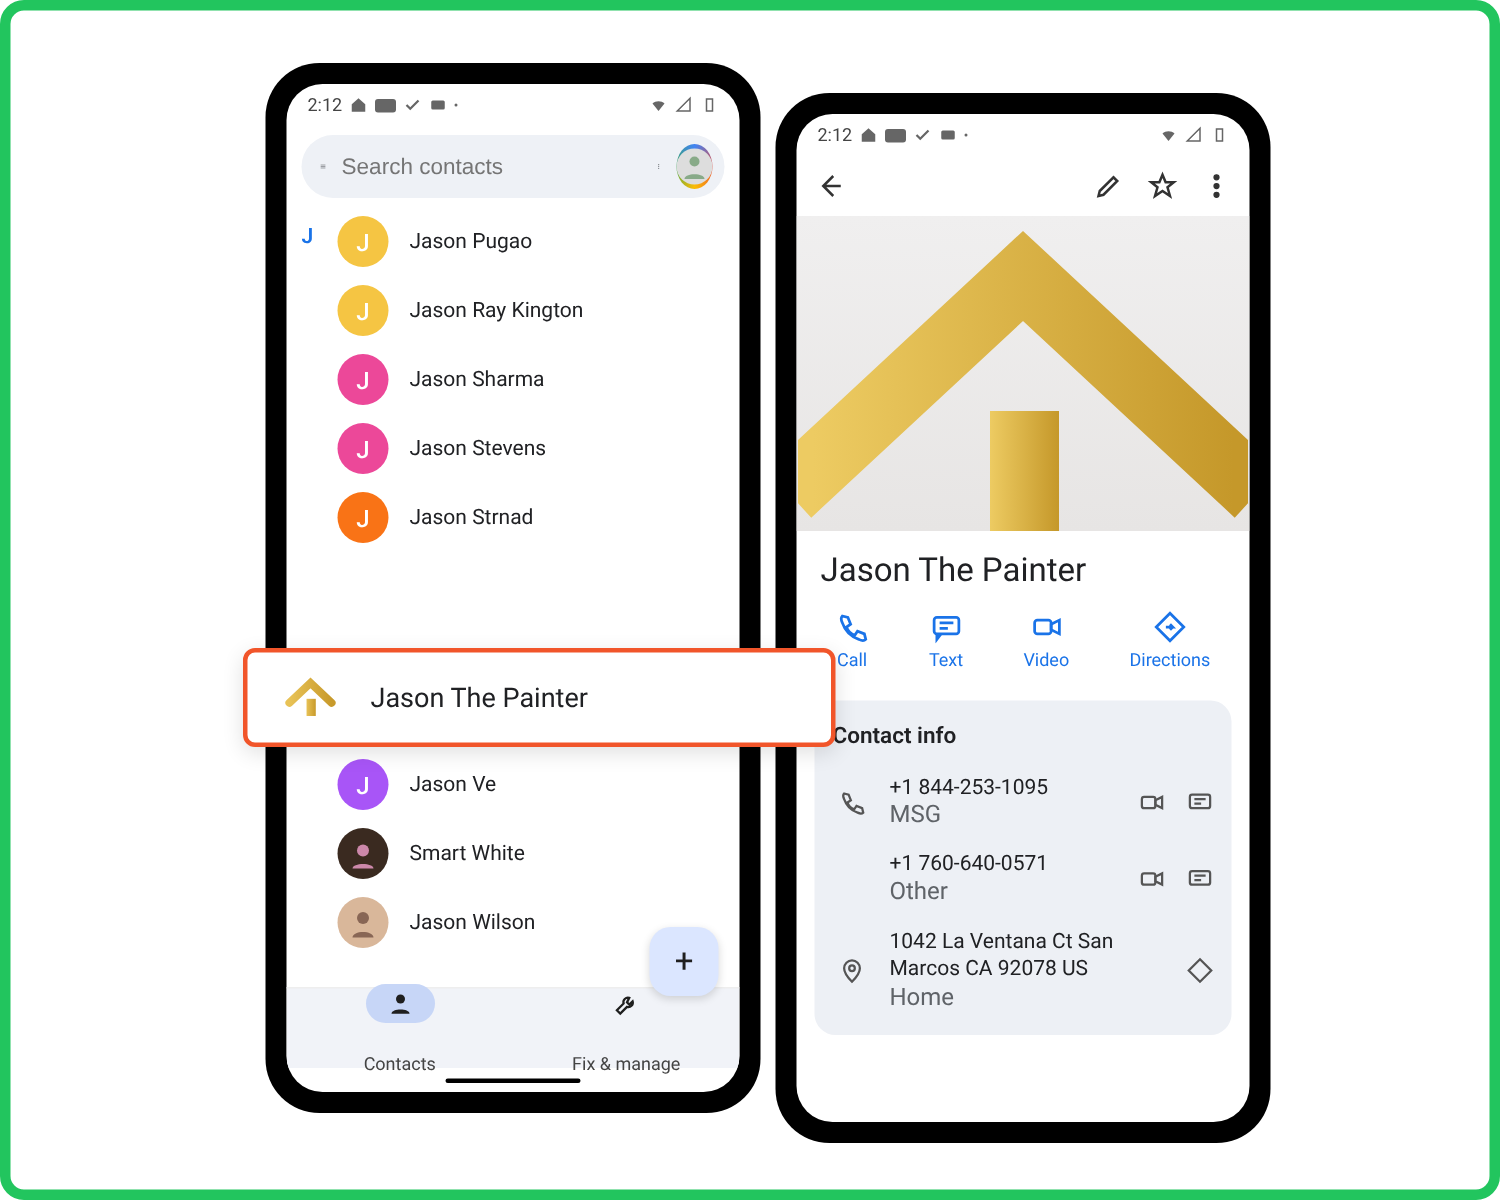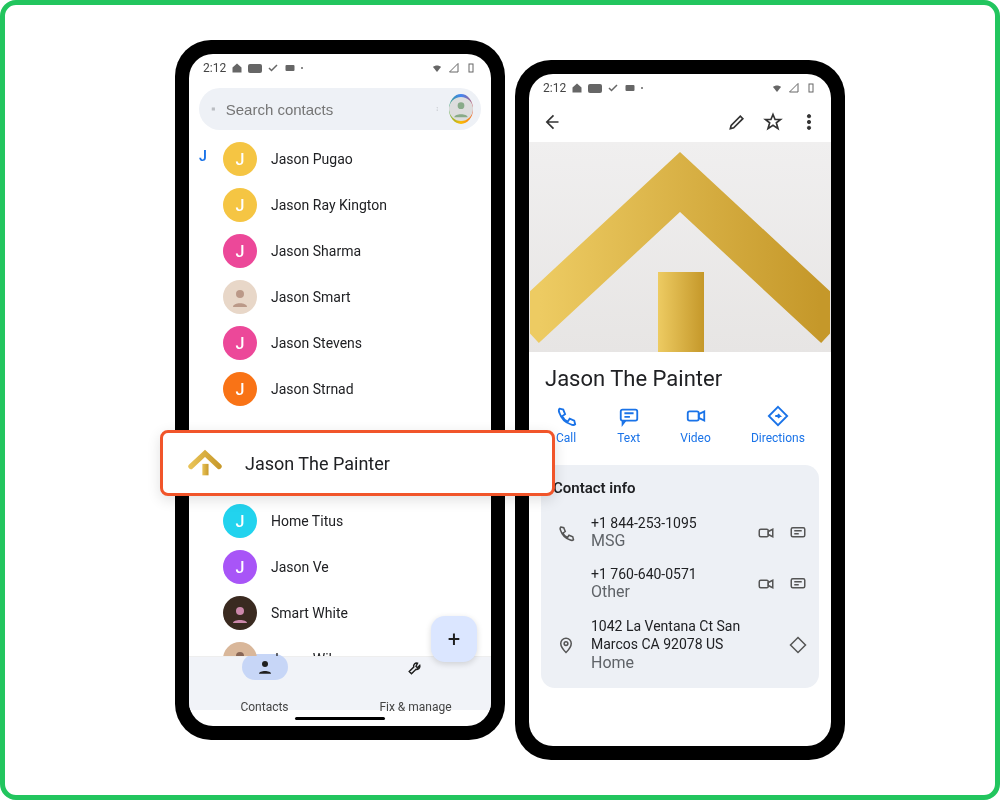--- a/index.html
+++ b/index.html
@@ -1,17 +1,17 @@
 <!DOCTYPE html>
 <html><head>
 <meta charset="utf-8">
 <style>
   * { box-sizing: border-box; margin: 0; padding: 0; }
   body { background: #fff; font-family: -apple-system, BlinkMacSystemFont, "Segoe UI", Roboto, Arial, sans-serif; }
-  .canvas { width: 1000px; height: 800px; position: relative; background:#fff; border:5px solid #22c55e; border-radius:16px; }
+  .canvas { width: 1000px; height: 800px; position: relative; background:#fff; border:7px solid #22c55e; border-radius:16px; }
 
   .phone {
     position: absolute;
     width: 330px;
     height: 700px;
     background: #000;
     border-radius: 36px;
     padding: 14px;
   }
   .phone.left { left: 170px; top: 35px; z-index: 1; }
@@ -198,29 +198,20 @@
         </div>
         <div class="contact">
           <div class="bubble" style="background:#f5c543">J</div>
           <div class="name">Jason Ray Kington</div>
         </div>
         <div class="contact">
           <div class="bubble" style="background:#ec4899">J</div>
           <div class="name">Jason Sharma</div>
         </div>
         <div class="contact">
-          <div class="bubble" style="background:#e8d7c8">
-              <svg viewBox="0 0 24 24" width="24" height="24" fill="#b98">
-                <circle cx="12" cy="9" r="4"></circle>
-                <path d="M5 22c0-5 14-5 14 0z"></path>
-              </svg>
-            </div>
-          <div class="name">Jason Smart</div>
-        </div>
-        <div class="contact">
           <div class="bubble" style="background:#ec4899">J</div>
           <div class="name">Jason Stevens</div>
         </div>
         <div class="contact">
           <div class="bubble" style="background:#f97316">J</div>
           <div class="name">Jason Strnad</div>
         </div>
 
         <div style="height:86px"></div>
 

